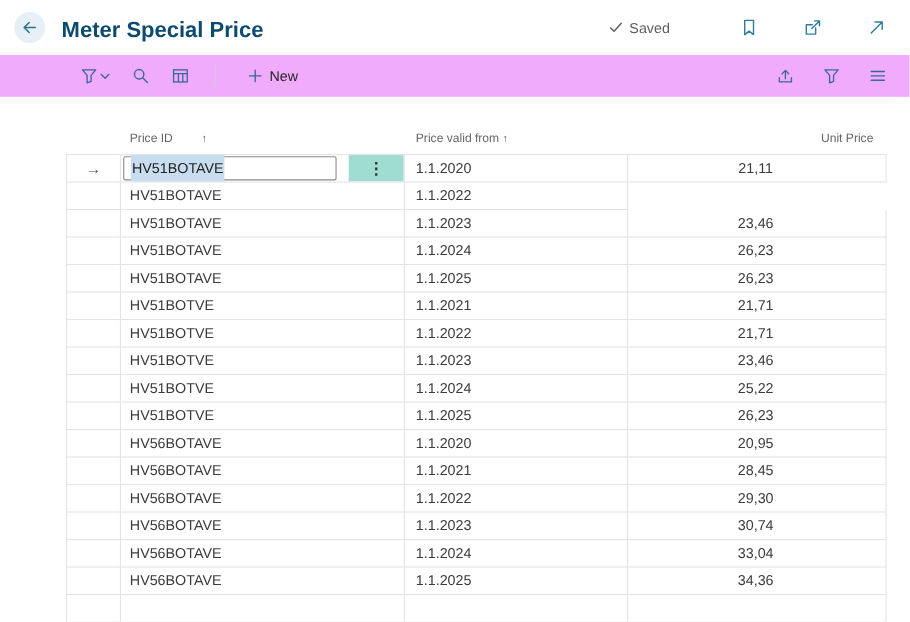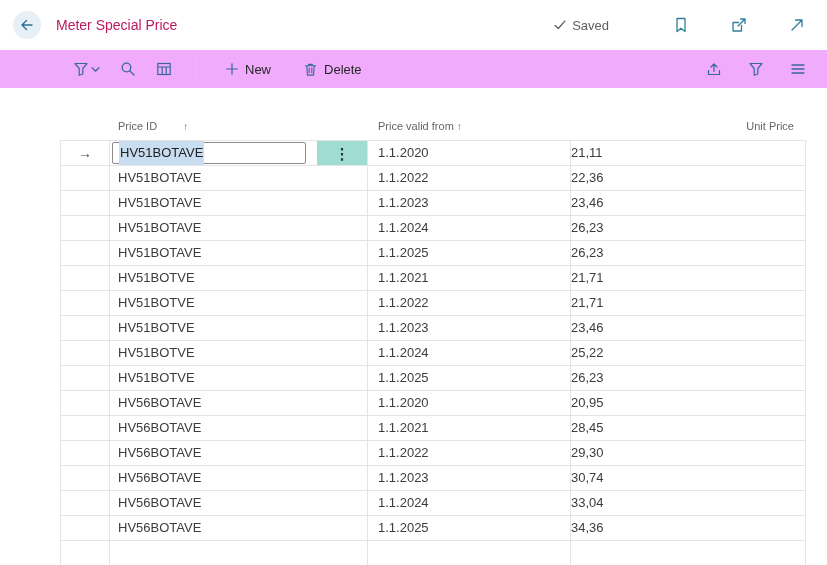--- a/index.html
+++ b/index.html
@@ -11,21 +11,21 @@
   svg{display:block;}
   button{font-family:inherit;cursor:pointer;}
 
   
   .header{position:absolute;top:0;left:0;right:0;height:50px;background:#fff;}
   .back-btn{
     position:absolute;left:13px;top:11px;width:28px;height:28px;border-radius:50%;
     background:#e7f0f6;border:none;display:flex;align-items:center;justify-content:center;
     color:#2e6f8e;padding:0;
   }
-  .page-title{position:absolute;left:56px;top:17px;font-size:14px;color:#be185d;}
+  .page-title{position:absolute;left:56px;top:17px;font-size:20px;color:#0c4a6e;font-weight:bold;}
   .header-right{
     position:absolute;right:20px;top:0;height:50px;display:flex;align-items:center;gap:38px;
   }
   .saved{display:flex;align-items:center;gap:5px;color:#5f5f5f;font-size:13px;margin-right:24px;}
   .hdr-icon-btn{background:none;border:none;padding:2px;color:#2e7d9a;}
 
   
   .toolbar{position:absolute;top:50px;left:0;right:0;height:38px;background:#f0abfc;padding-left:44px;}
   .tb-left{position:absolute;left:70px;top:0;height:38px;display:flex;align-items:center;gap:14px;}
   .tb-right{position:absolute;right:18px;top:0;height:38px;display:flex;align-items:center;gap:20px;}
@@ -51,21 +51,21 @@
     border-top:1px solid #e4e4e4;
   }
   .row{display:flex;width:746px;height:25px;box-sizing:border-box;}
   .cell{
     box-sizing:border-box;border-right:1px solid #e4e4e4;border-bottom:1px solid #e4e4e4;
     font-size:13px;color:#3c3c3c;line-height:24px;white-space:nowrap;overflow:hidden;
   }
   .gutter{width:50px;border-left:1px solid #e4e4e4;display:flex;align-items:center;justify-content:center;}
   .c1{width:258px;padding-left:8px;}
   .c2{width:203px;padding-left:10px;}
-  .c3{width:235px;text-align:left;padding-right:2px;}
+  .c3{width:235px;text-align:center;padding-right:2px;}
   .row-arrow{color:#4a4a4a;font-size:14px;line-height:1;}
 
   .c1.sel{padding:0;display:flex;align-items:stretch;}
   .edit-box{
     margin:1px 0 1px 2px;width:194px;box-sizing:border-box;height:22px;align-self:center;
     border:1px solid #8a8a8a;border-radius:2px;background:#fff;
     display:flex;align-items:center;padding-left:6px;font-size:13px;color:#222;
   }
   .edit-box .seltext{background:#c9ddf0;padding:1px 1px;}
   .spacer{flex:1;}
@@ -152,28 +152,20 @@
       </span>
     </button>
     <span class="tb-divider"></span>
     <button class="tb-action">
       <span class="a-icon">
         <svg width="14" height="14" viewBox="0 0 16 16" fill="none" stroke="currentColor" stroke-width="1.4" stroke-linecap="round">
           <path d="M8 2 V14 M2 8 H14"></path>
         </svg>
       </span>
       <span>New</span>
-    </button>
-    <button class="tb-action">
-      <span class="a-icon">
-        <svg width="15" height="15" viewBox="0 0 16 16" fill="none" stroke="currentColor" stroke-width="1.2" stroke-linecap="round" stroke-linejoin="round">
-          <path d="M2.5 4 H13.5 M6 4 V2.5 H10 V4 M4 4 L4.8 14 H11.2 L12 4 M6.6 6.5 V11.5 M9.4 6.5 V11.5"></path>
-        </svg>
-      </span>
-      <span>Delete</span>
     </button>
   </div>
 
   <div class="tb-right">
     <button class="tb-icon-btn">
       <span>
         <svg width="16" height="16" viewBox="0 0 16 16" fill="none" stroke="currentColor" stroke-width="1.2" stroke-linecap="round" stroke-linejoin="round">
           <path d="M5 6 L8 3 L11 6 M8 3 V10.5 M2.5 9.5 V13.5 H13.5 V9.5"></path>
         </svg>
       </span>
@@ -221,21 +213,20 @@
         <span class="spacer"></span>
         <button class="row-menu">⋮</button>
       </div>
       <div class="cell c2">1.1.2020</div>
       <div class="cell c3">21,11</div>
     </div>
     <div class="row">
       <div class="cell gutter"></div>
       <div class="cell c1">HV51BOTAVE</div>
       <div class="cell c2">1.1.2022</div>
-      <div class="cell c3">22,36</div>
     </div>
     <div class="row">
       <div class="cell gutter"></div>
       <div class="cell c1">HV51BOTAVE</div>
       <div class="cell c2">1.1.2023</div>
       <div class="cell c3">23,46</div>
     </div>
     <div class="row">
       <div class="cell gutter"></div>
       <div class="cell c1">HV51BOTAVE</div>

